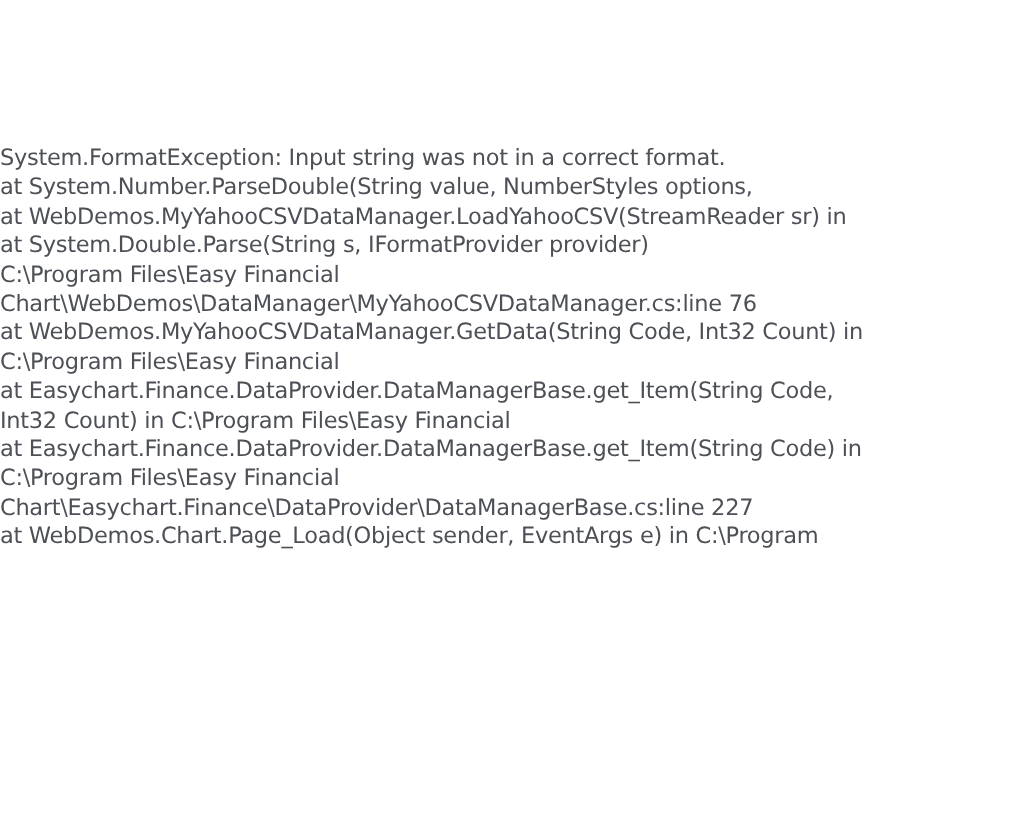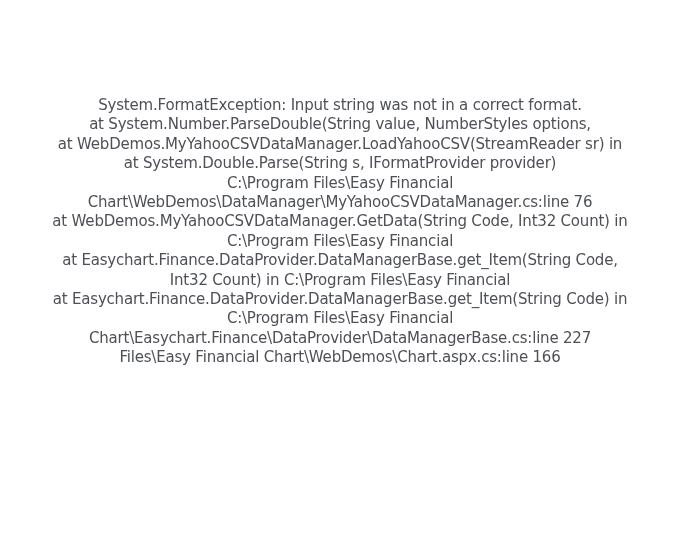--- a/index.html
+++ b/index.html
@@ -9,21 +9,20 @@
   body {
     width: 680px;
     height: 546px;
     background: #ffffff;
     overflow: hidden;
     font-family: "DejaVu Sans", "Liberation Sans", sans-serif;
   }
   .error-trace {
     margin-top: 96px;
     width: 680px;
-    text-align: center;
     color: #4d5056;
     font-size: 15px;
     line-height: 19.4px;
     letter-spacing: -0.2px;
   }
   .trace-line {
     white-space: nowrap;
   }
 </style>
 </head>
@@ -36,14 +35,14 @@
   <div class="trace-line">at System.Double.Parse(String s, IFormatProvider provider)</div>
   <div class="trace-line">C:\Program Files\Easy Financial</div>
   <div class="trace-line">Chart\WebDemos\DataManager\MyYahooCSVDataManager.cs:line 76</div>
   <div class="trace-line">at WebDemos.MyYahooCSVDataManager.GetData(String Code, Int32 Count) in</div>
   <div class="trace-line">C:\Program Files\Easy Financial</div>
   <div class="trace-line">at Easychart.Finance.DataProvider.DataManagerBase.get_Item(String Code,</div>
   <div class="trace-line">Int32 Count) in C:\Program Files\Easy Financial</div>
   <div class="trace-line">at Easychart.Finance.DataProvider.DataManagerBase.get_Item(String Code) in</div>
   <div class="trace-line">C:\Program Files\Easy Financial</div>
   <div class="trace-line">Chart\Easychart.Finance\DataProvider\DataManagerBase.cs:line 227</div>
-  <div class="trace-line">Files\Easy Financial Chart\WebDemos\Chart.aspx.cs:line 166</div>
+  <div class="trace-line">at WebDemos.Chart.Page_Load(Object sender, EventArgs e) in C:\Program</div>
 </div>
 
 </body></html>

